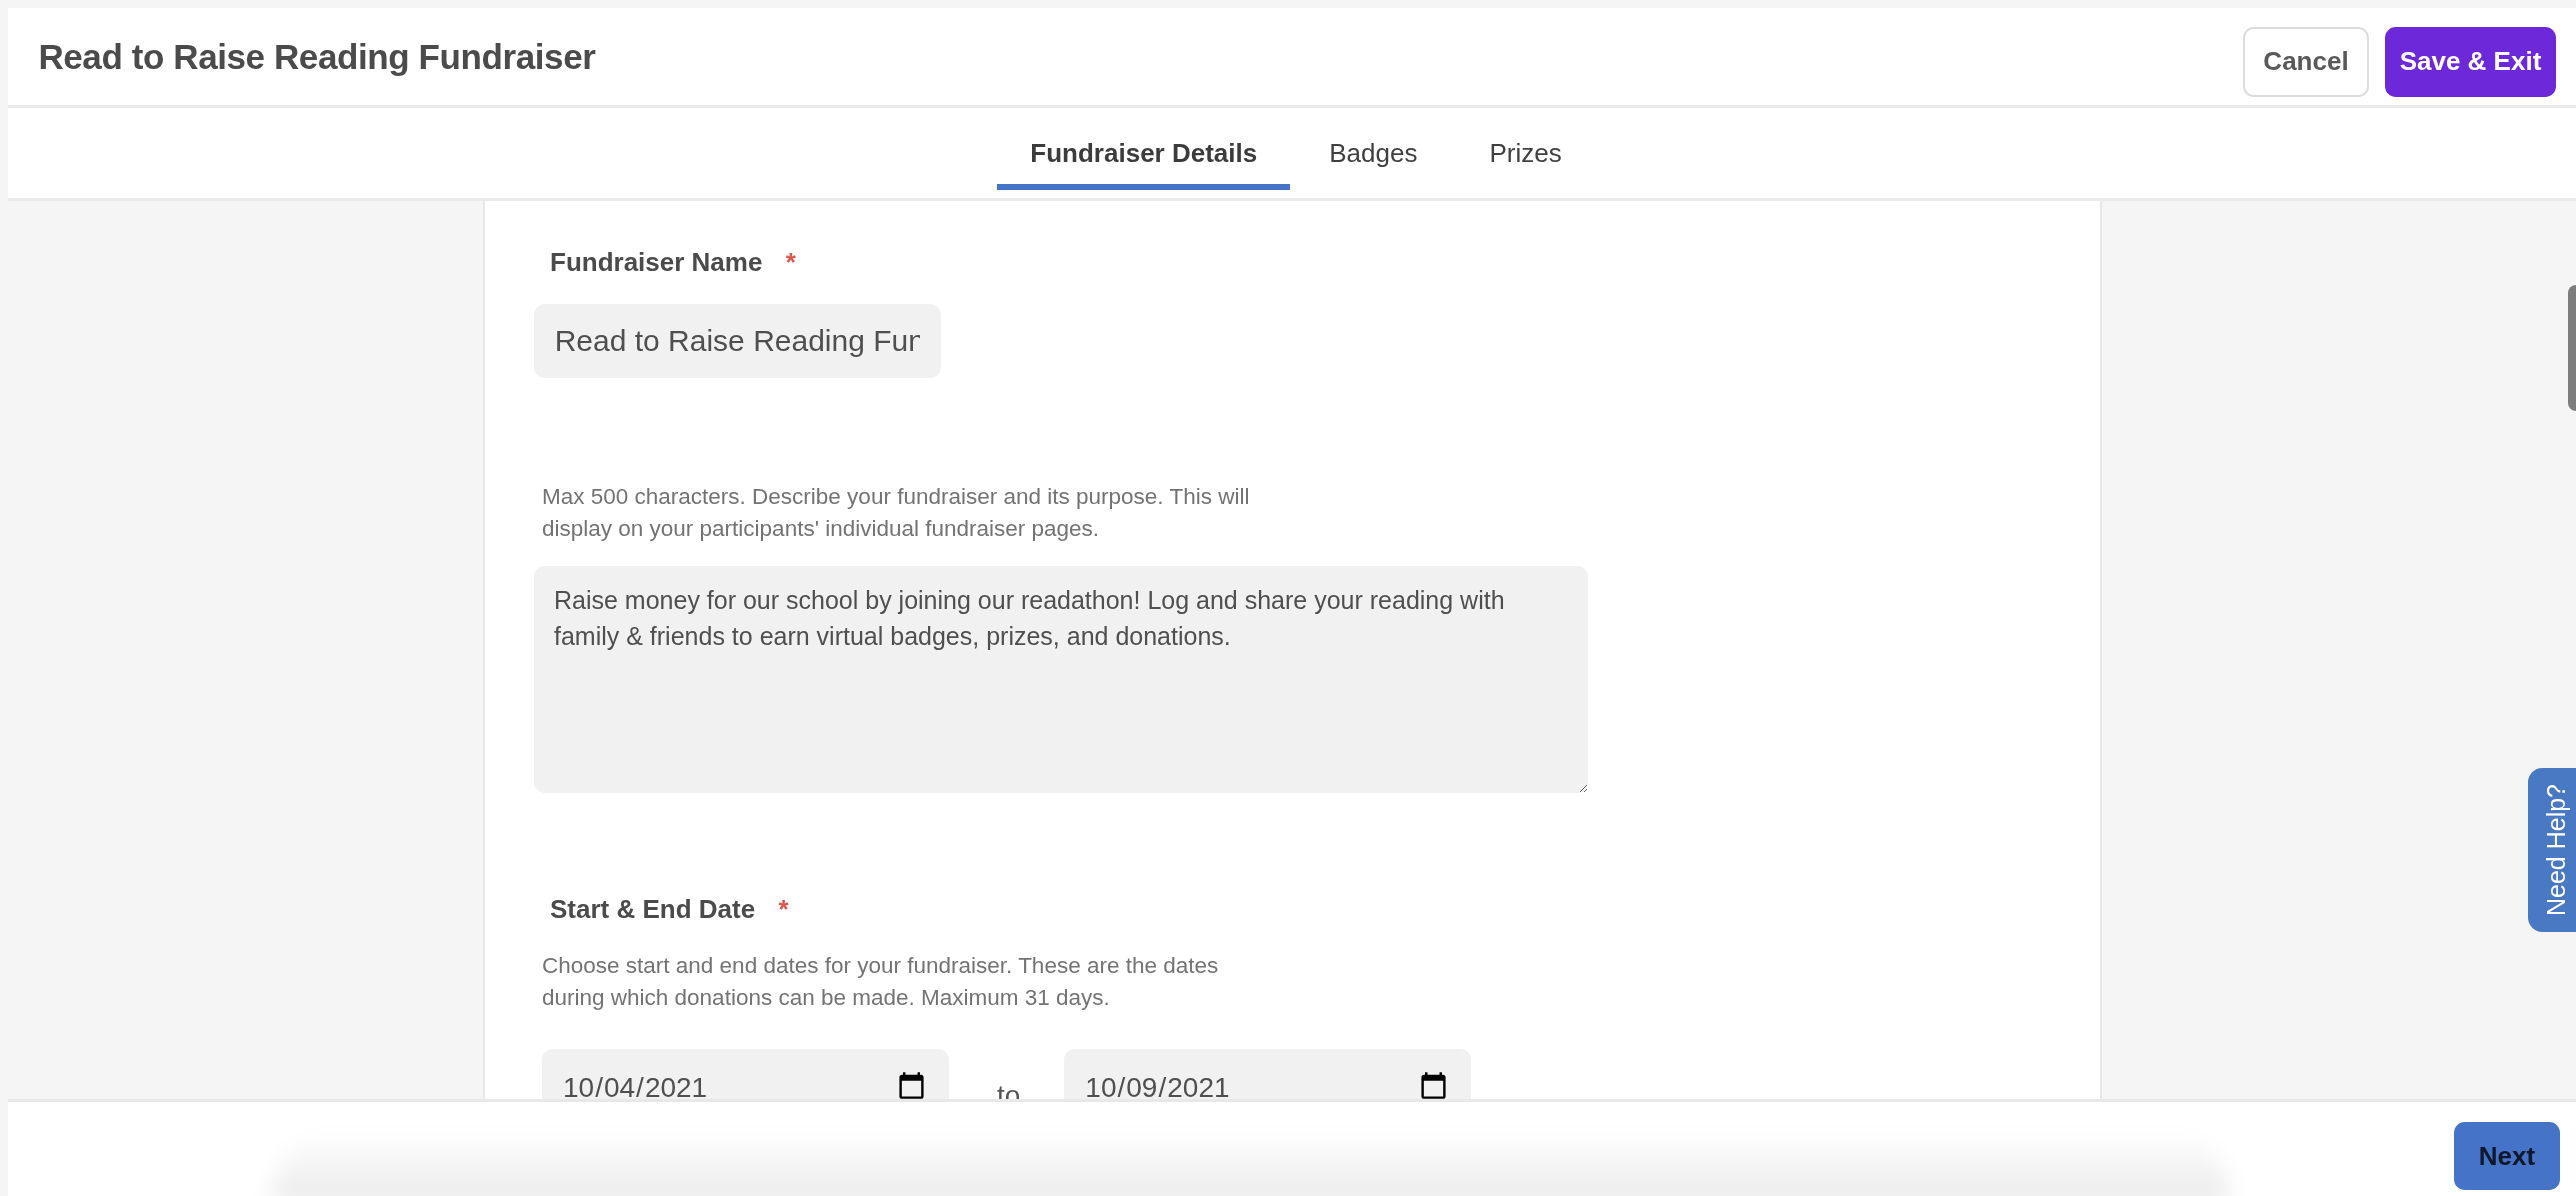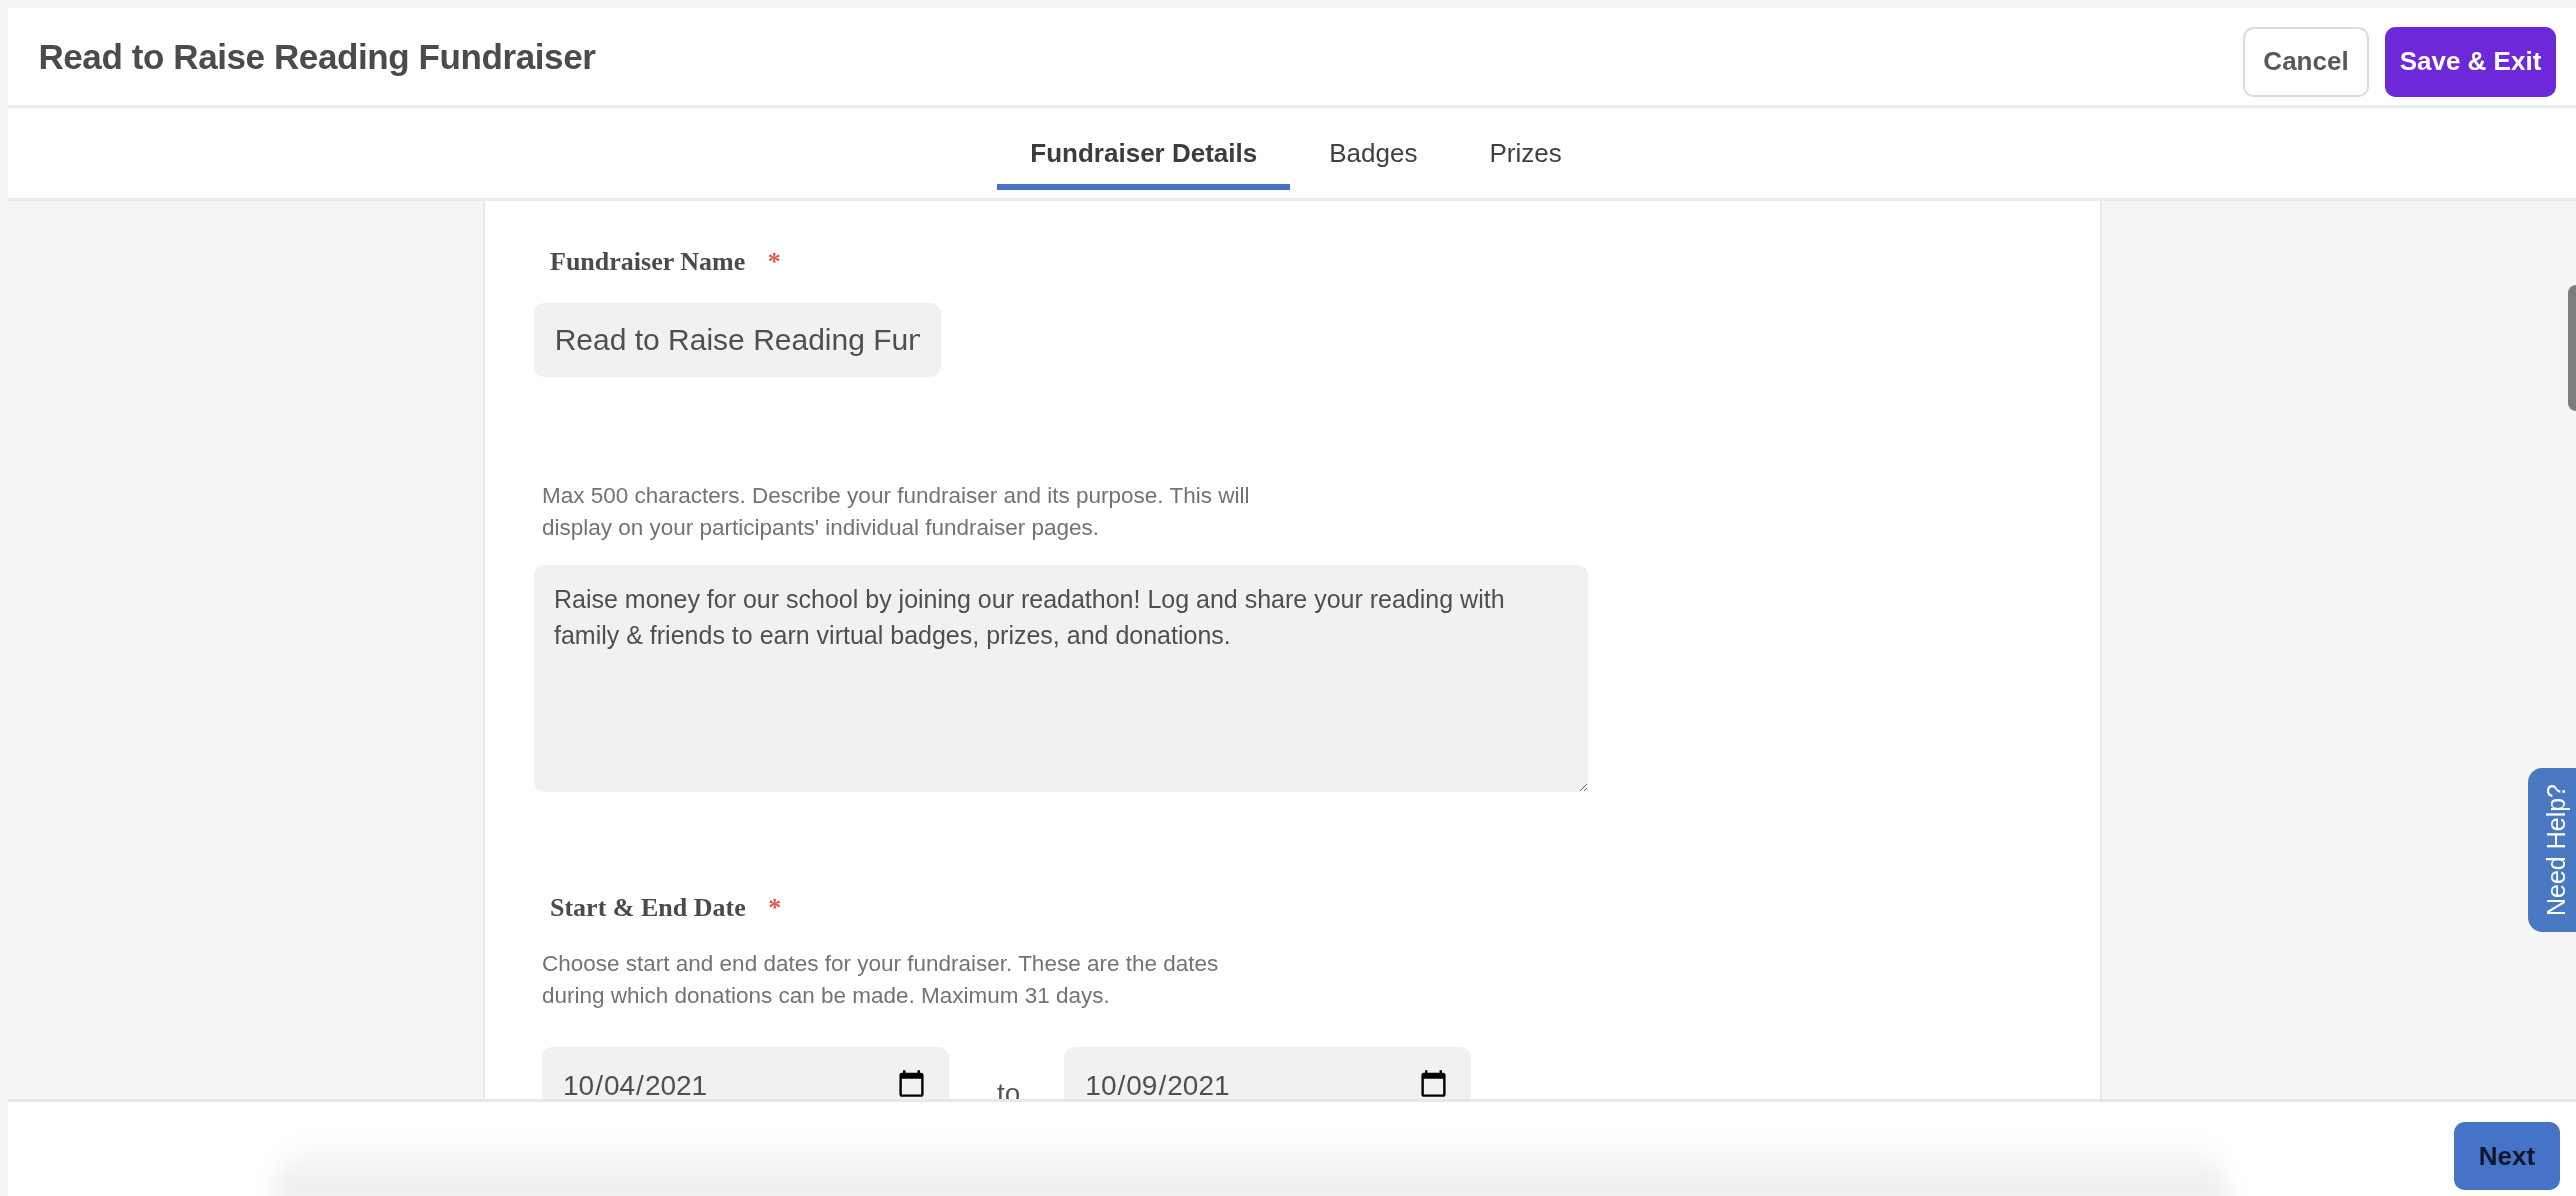--- a/index.html
+++ b/index.html
@@ -69,21 +69,21 @@
   .card {
     position:absolute; top:182px; left:475px;
     width:1619px; height:910px;
     background:#ffffff;
     border-left:2.7px solid #e8e8e8;
     border-right:2.7px solid #e8e8e8;
     padding:41px 0 0 41px;
     overflow:hidden;
   }
   .field-label {
-    font-size:26px; font-weight:700; color:#4b4b4b;font-family:Liberation Serif, serif;
+    font-size:26px; font-weight:700; color:#4b4b4b;
   }
   .required { color:#dc574d; font-weight:700; }
   .helper {
     margin-top:9px;
     max-width:733px;
     font-size:22.5px; color:#737373; line-height:31.5px;
   }
   .text-input {
     display:block; margin-top:18px;
     width:407px; height:74px;

